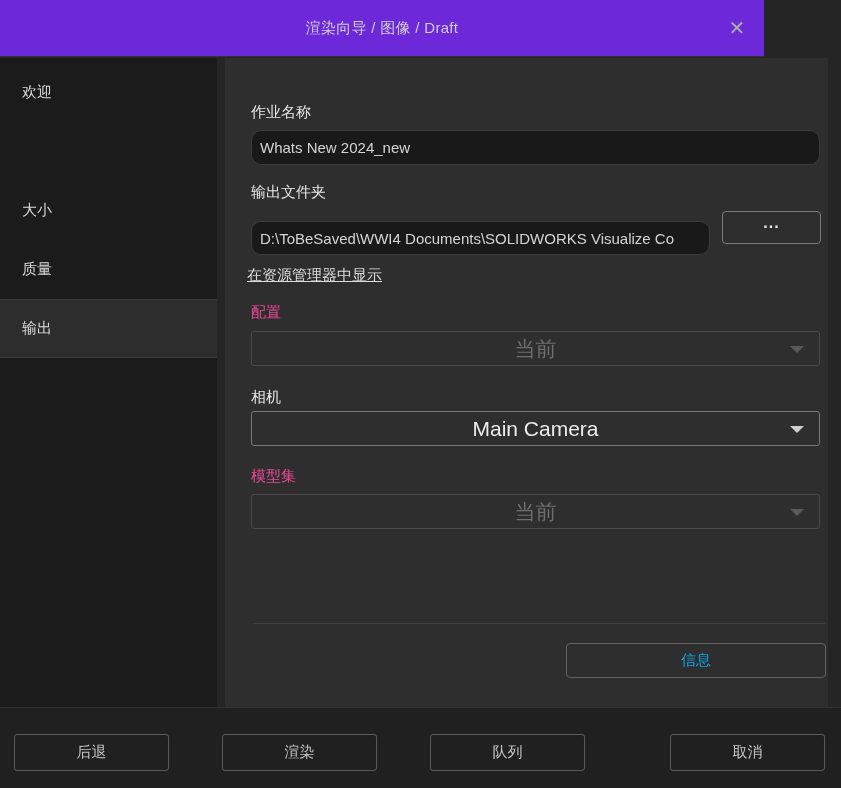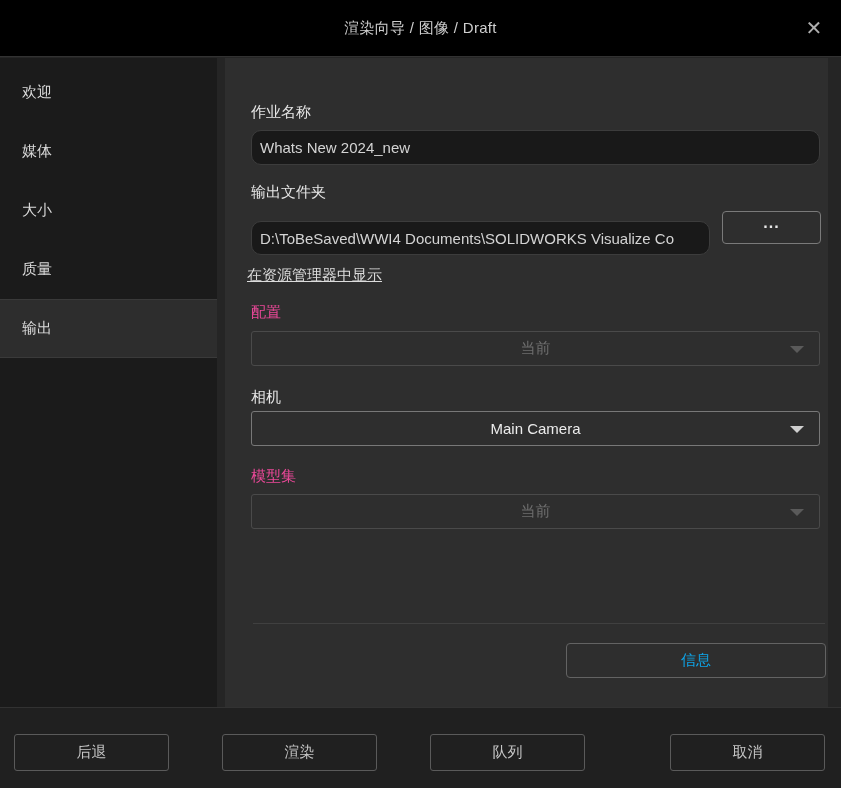--- a/index.html
+++ b/index.html
@@ -6,22 +6,22 @@
   html, body { width: 841px; height: 788px; }
   body {
     font-family: "Liberation Sans", "DejaVu Sans", sans-serif;
     background: #252525;
     position: relative;
     overflow: hidden;
     color: #d9d9d9;
   }
   
   .titlebar {
-    position: absolute; left: 0; top: 0; width: 841px; height: 57px;
-    background: #000000; border-bottom: 1px solid #323232; padding-left: 36px;
+    position: absolute; left: 0; top: 0; width: 764px; height: 57px;
+    background: #6d28d9; border-bottom: 1px solid #323232; padding-left: 36px;
   }
   .title {
     position: absolute; left: 0; top: 19px; width: 100%;
     text-align: center; font-size: 15px; color: #cfcfcf; letter-spacing: .3px;
   }
   .close {
     position: absolute; right: 12px; top: 13px; width: 30px; height: 30px;
     display: flex; align-items: center; justify-content: center;
     color: #aeaeae; font-size: 20px; cursor: pointer;
   }
@@ -65,21 +65,21 @@
     letter-spacing: 1px; transform: translateY(-5px);
   }
   .link {
     position: absolute; left: 22px; font-size: 15px; color: #dcdcdc;
     text-decoration: underline; cursor: pointer;
   }
   .dropdown {
     position: absolute; left: 26px; width: 569px; height: 35px;
     border: 1px solid #787878; border-radius: 3px;
     display: flex; align-items: center; justify-content: center;
-    font-size: 15px; color: #ececec; cursor: pointer;
+    font-size: 21px; color: #ececec; cursor: pointer;
   }
   .dropdown.disabled {
     border-color: #4a4a4a; color: #6e6e6e; cursor: default;
   }
   .arrow {
     position: absolute; right: 15px; top: 50%; margin-top: -3px;
     width: 0; height: 0;
     border-left: 7px solid transparent; border-right: 7px solid transparent;
     border-top: 7px solid #cfcfcf;
   }
@@ -114,23 +114,20 @@
 <div class="titlebar">
   <div class="title">渲染向导 / 图像 / Draft</div>
   <div class="close">
     <span>✕</span>
   </div>
 </div>
 
 <div class="sidebar">
   <div class="side-item" style="top:5px">
       <span>欢迎</span>
-    </div>
-  <div class="side-item" style="top:64px">
-      <span>媒体</span>
     </div>
   <div class="side-item" style="top:123px">
       <span>大小</span>
     </div>
   <div class="side-item" style="top:182px">
       <span>质量</span>
     </div>
   <div class="side-item selected" style="top:241px">
       <span>输出</span>
     </div>

